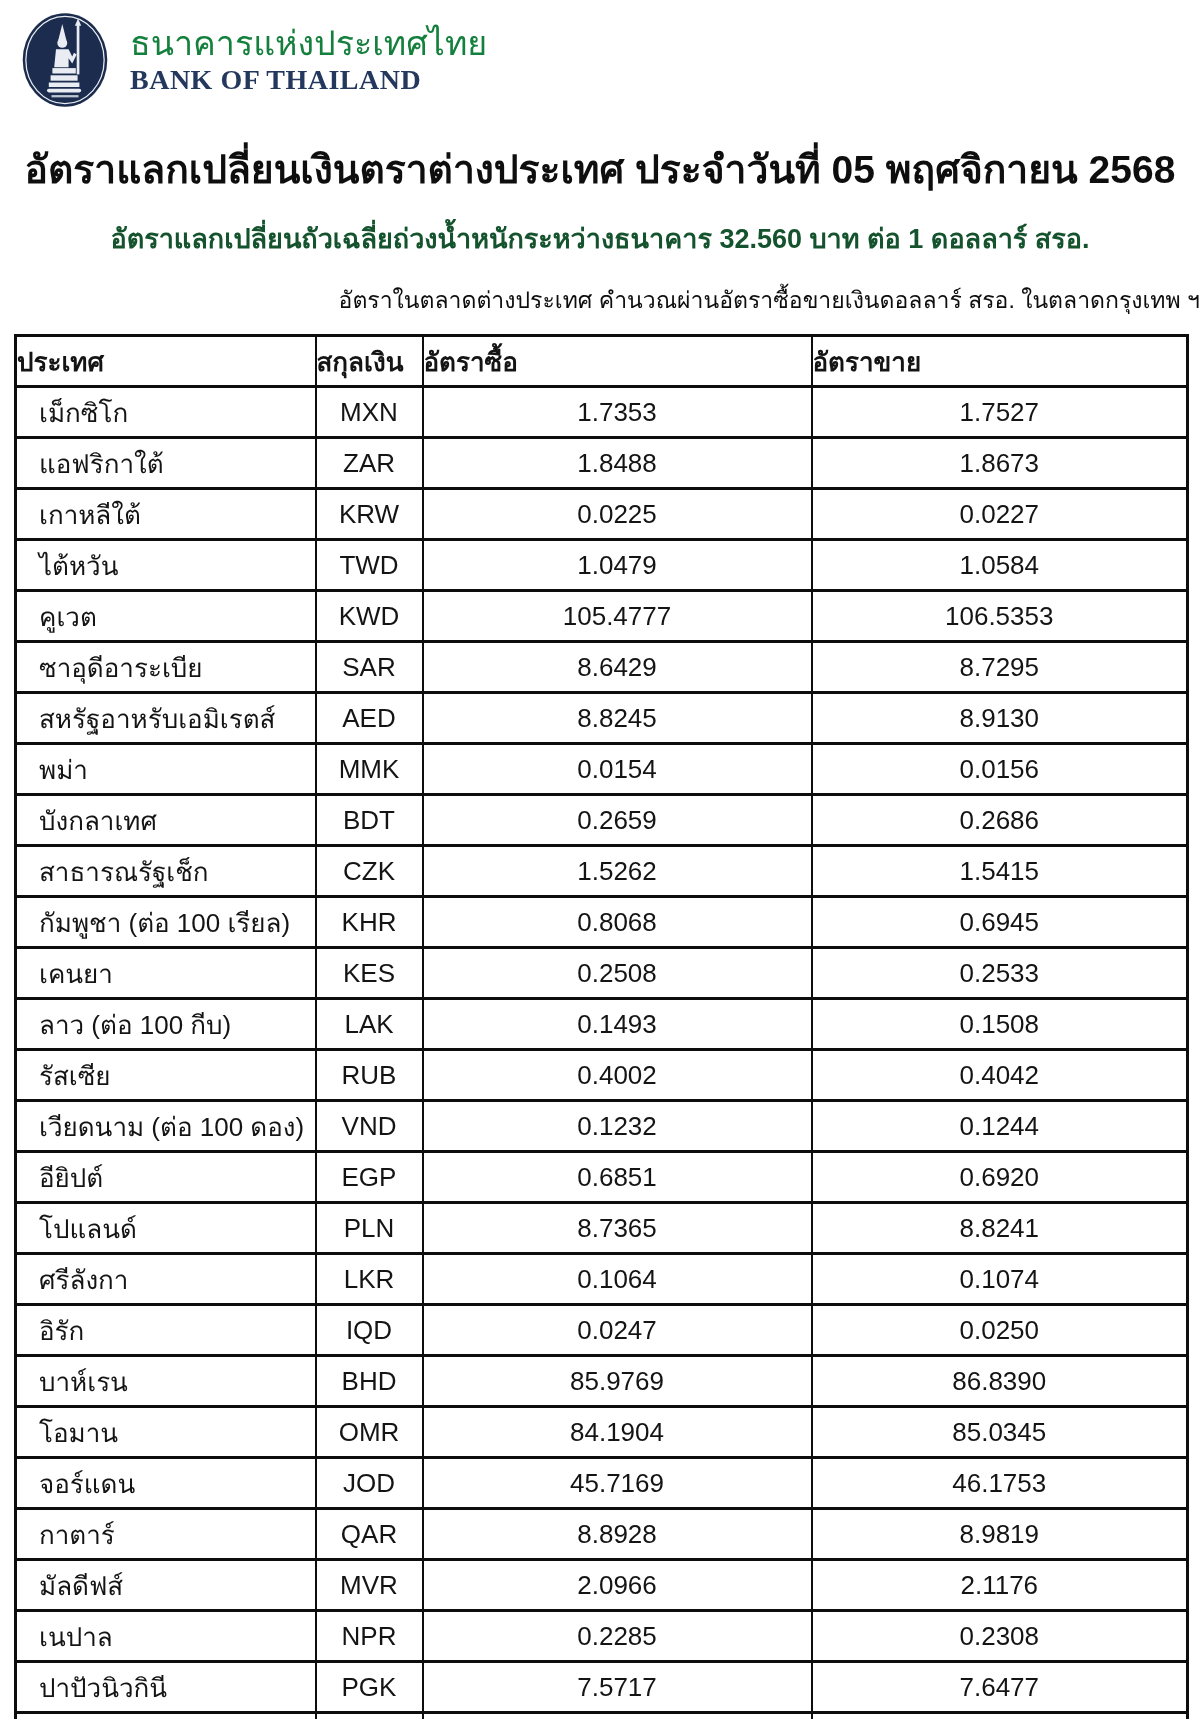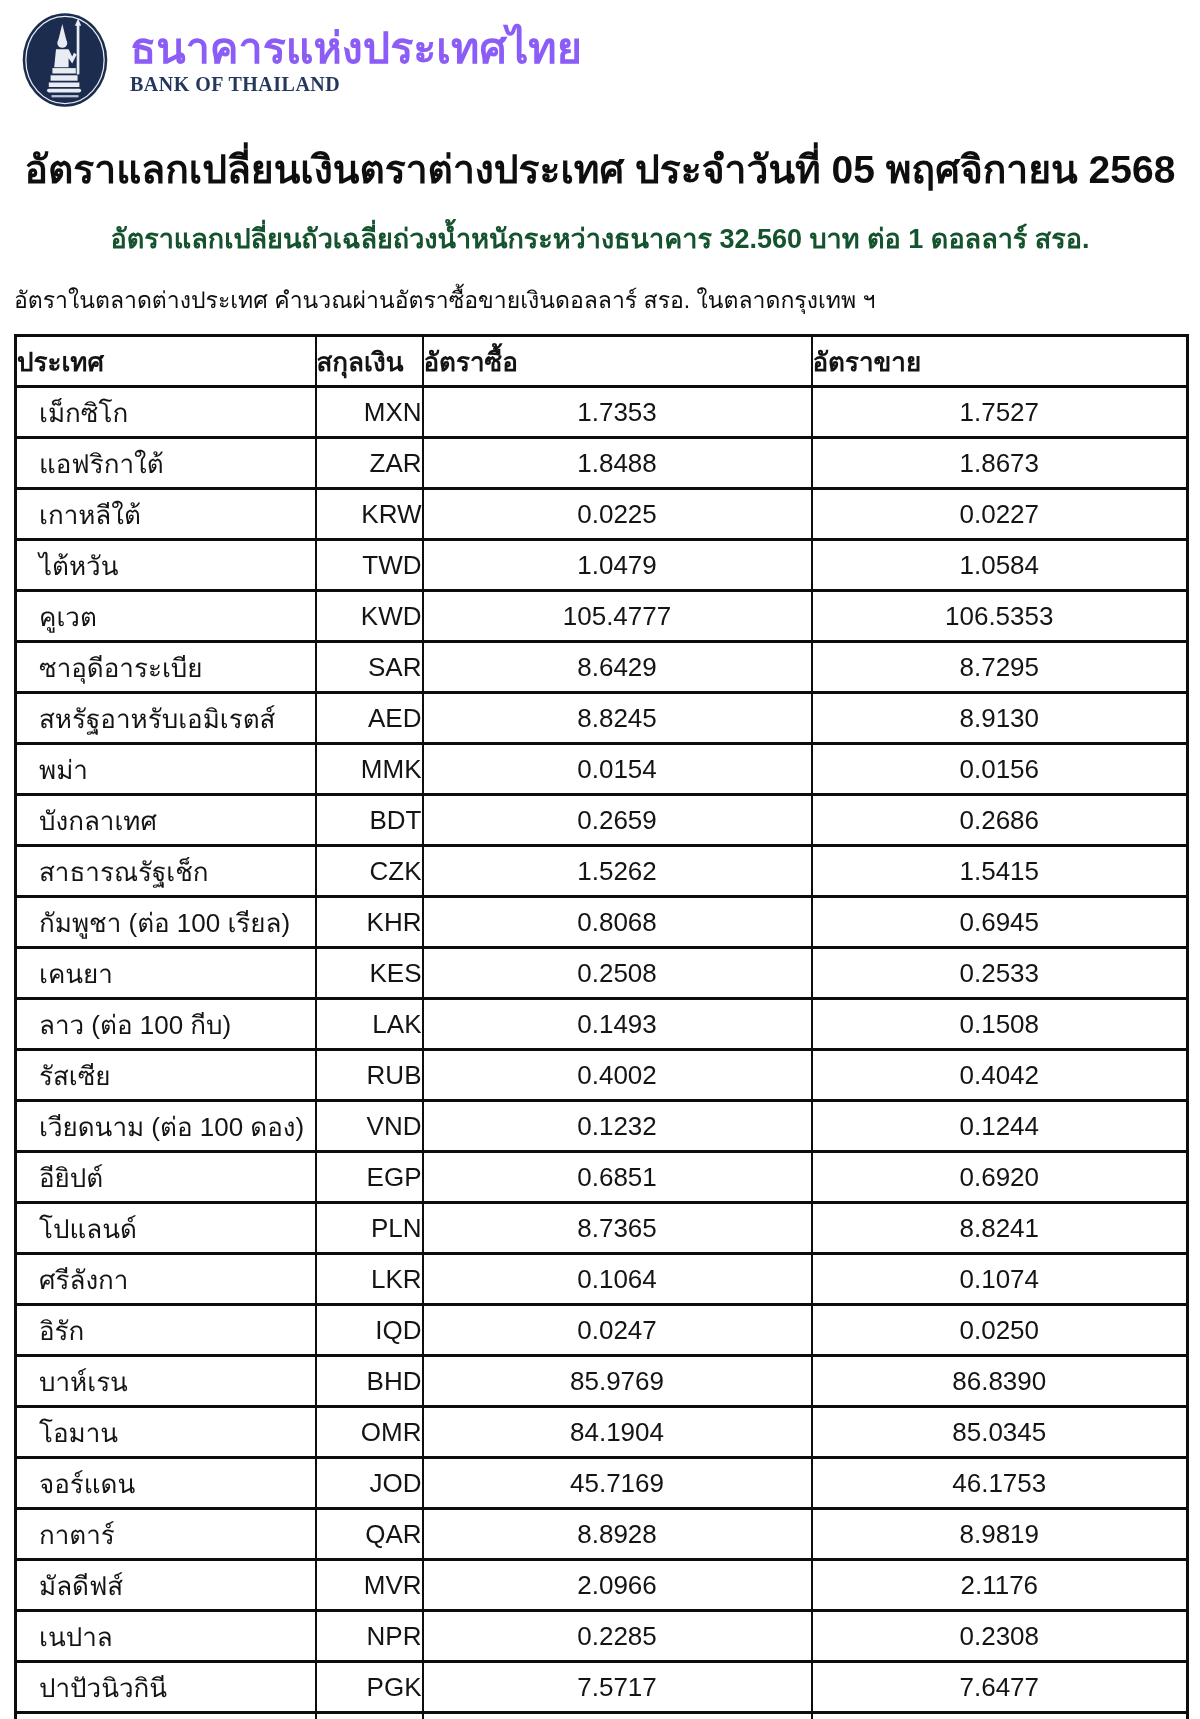--- a/index.html
+++ b/index.html
@@ -9,28 +9,28 @@
     overflow: hidden;
     font-family: "Liberation Sans", "DejaVu Sans", sans-serif;
     color: #141414;
   }
   .page { position: relative; width: 1200px; height: 1719px; }
 
   
   .brand { display: flex; align-items: center; gap: 20px; padding: 8px 0 0 20px; height: 112px; }
   .brand-logo { width: 90px; height: 102px; flex: 0 0 auto; }
   .brand-names { display: flex; flex-direction: column; justify-content: center; }
-  .brand-th { font-size: 43px; font-weight: bold; color: #8b5cf6; line-height: 1.15; }
-  .brand-en { font-family: "Liberation Serif", "DejaVu Serif", serif; font-size: 20px; font-weight: 600; color: #24385e; letter-spacing: 0.5px; margin-top: 0; }
+  .brand-th { font-size: 34px; font-weight: normal; color: #15803d; line-height: 1.15; }
+  .brand-en { font-family: "Liberation Serif", "DejaVu Serif", serif; font-size: 28px; font-weight: 600; color: #24385e; letter-spacing: 0.5px; margin-top: 0; }
 
   
   .title-block { text-align: center; margin-top: 26px; }
   .main-title { font-size: 39px; font-weight: 600; color: #0e0e0e; }
   .sub-title  { font-size: 27px; font-weight: 600; color: #14532d; margin-top: 17px; }
-  .market-note { font-size: 23px; font-weight: 500; color: #0e0e0e; text-align: left; margin: 22px 0 15px 14px; }
+  .market-note { font-size: 23px; font-weight: 500; color: #0e0e0e; text-align: right; margin: 22px 0 15px 14px; }
 
   
   table.fx {
     margin: 16px 0 0 14px;
     width: 1172px;
     border-collapse: collapse;
     table-layout: fixed;
     border: 3px solid #0d0d0d;
   }
   table.fx th, table.fx td {
@@ -39,21 +39,21 @@
     border-bottom-width: 3px;
     height: 51px;
     font-size: 26px;
     font-weight: 500;
     vertical-align: middle;
     white-space: nowrap;
     overflow: hidden;
   }
   table.fx th { text-align: left; font-weight: 700; }
   td.c-country { text-align: left;  padding-left: 22px; }
-  td.c-code    { text-align: right; }
+  td.c-code    { text-align: center; }
   td.c-buy, td.c-sell { text-align: center; }
   tr.cut-row td { height: 14px; border-bottom: none; }
 </style>
 </head>
 <body>
 
 <div class="page">
 
   <div class="brand">
     <svg class="brand-logo" viewBox="0 0 100 112" xmlns="http://www.w3.org/2000/svg" aria-hidden="true">

